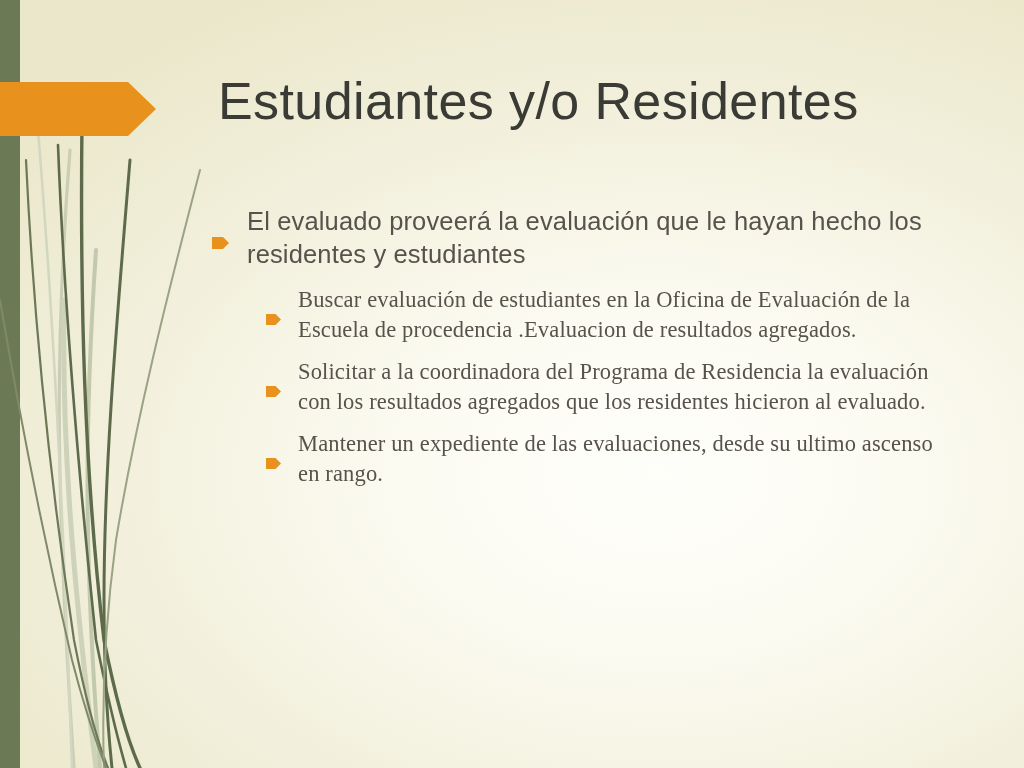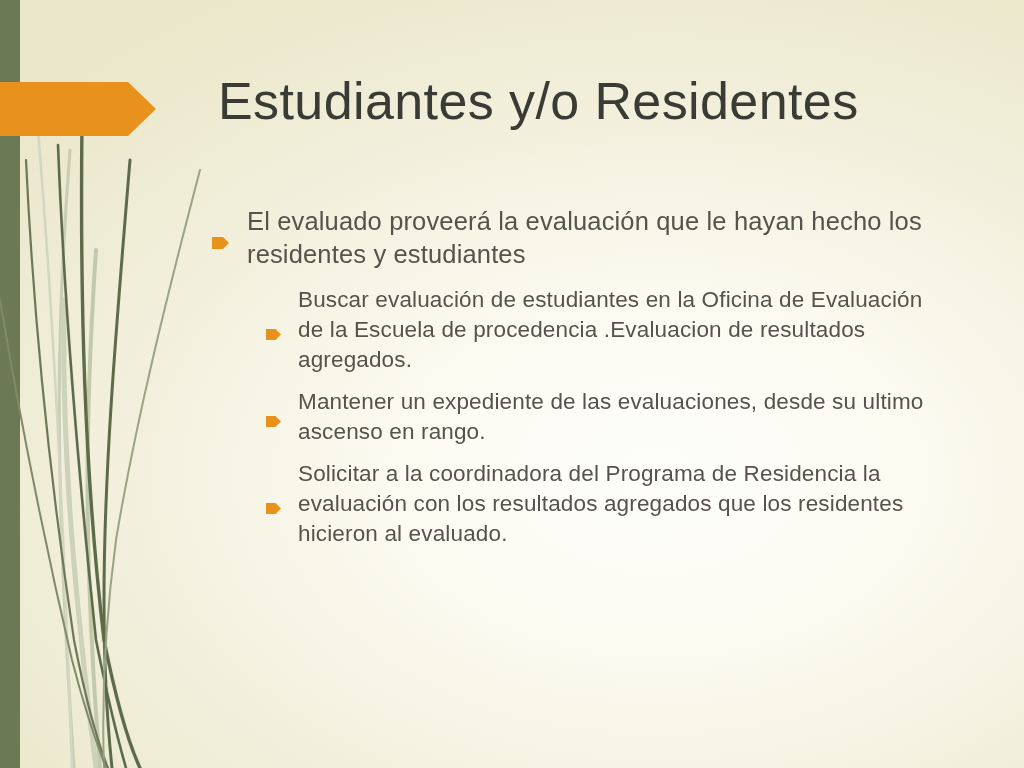--- a/index.html
+++ b/index.html
@@ -109,20 +109,21 @@
   }
   .lvl1 .btext {
     font-size: 25.5px;
     line-height: 1.30;
     font-weight: 400;
   }
   .lvl2 .btext {
     font-size: 22.5px;
     line-height: 1.33;
     font-weight: 400;
+    font-family: Liberation Serif, serif;
   }
 </style>
 </head>
 <body>
 
 <div id="slide">
 
   <div id="left-band"></div>
 
   <svg id="grass" viewBox="0 0 260 768" preserveAspectRatio="none">
@@ -165,26 +166,26 @@
       </span>
       <span class="btext">Buscar  evaluación de estudiantes en la Oficina de Evaluación de la Escuela de procedencia .Evaluacion de resultados agregados.</span>
     </div>
 
     <div class="bullet-row lvl2">
       <span class="marker">
         <svg viewBox="0 0 15 11">
             <path d="M 0 0 L 9.5 0 L 15 5.5 L 9.5 11 L 0 11 Z" fill="#E8911C"></path>
           </svg>
       </span>
-      <span class="btext">Mantener un expediente de las evaluaciones, desde su ultimo ascenso en rango.</span>
+      <span class="btext">Solicitar a la coordinadora del Programa de Residencia la evaluación con los resultados agregados que los residentes hicieron al evaluado.</span>
     </div>
 
     <div class="bullet-row lvl2">
       <span class="marker">
         <svg viewBox="0 0 15 11">
             <path d="M 0 0 L 9.5 0 L 15 5.5 L 9.5 11 L 0 11 Z" fill="#E8911C"></path>
           </svg>
       </span>
-      <span class="btext">Solicitar a la coordinadora del Programa de Residencia la evaluación con los resultados agregados que los residentes hicieron al evaluado.</span>
+      <span class="btext">Mantener un expediente de las evaluaciones, desde su ultimo ascenso en rango.</span>
     </div>
 
   </div>
 </div>
 
 </body></html>

